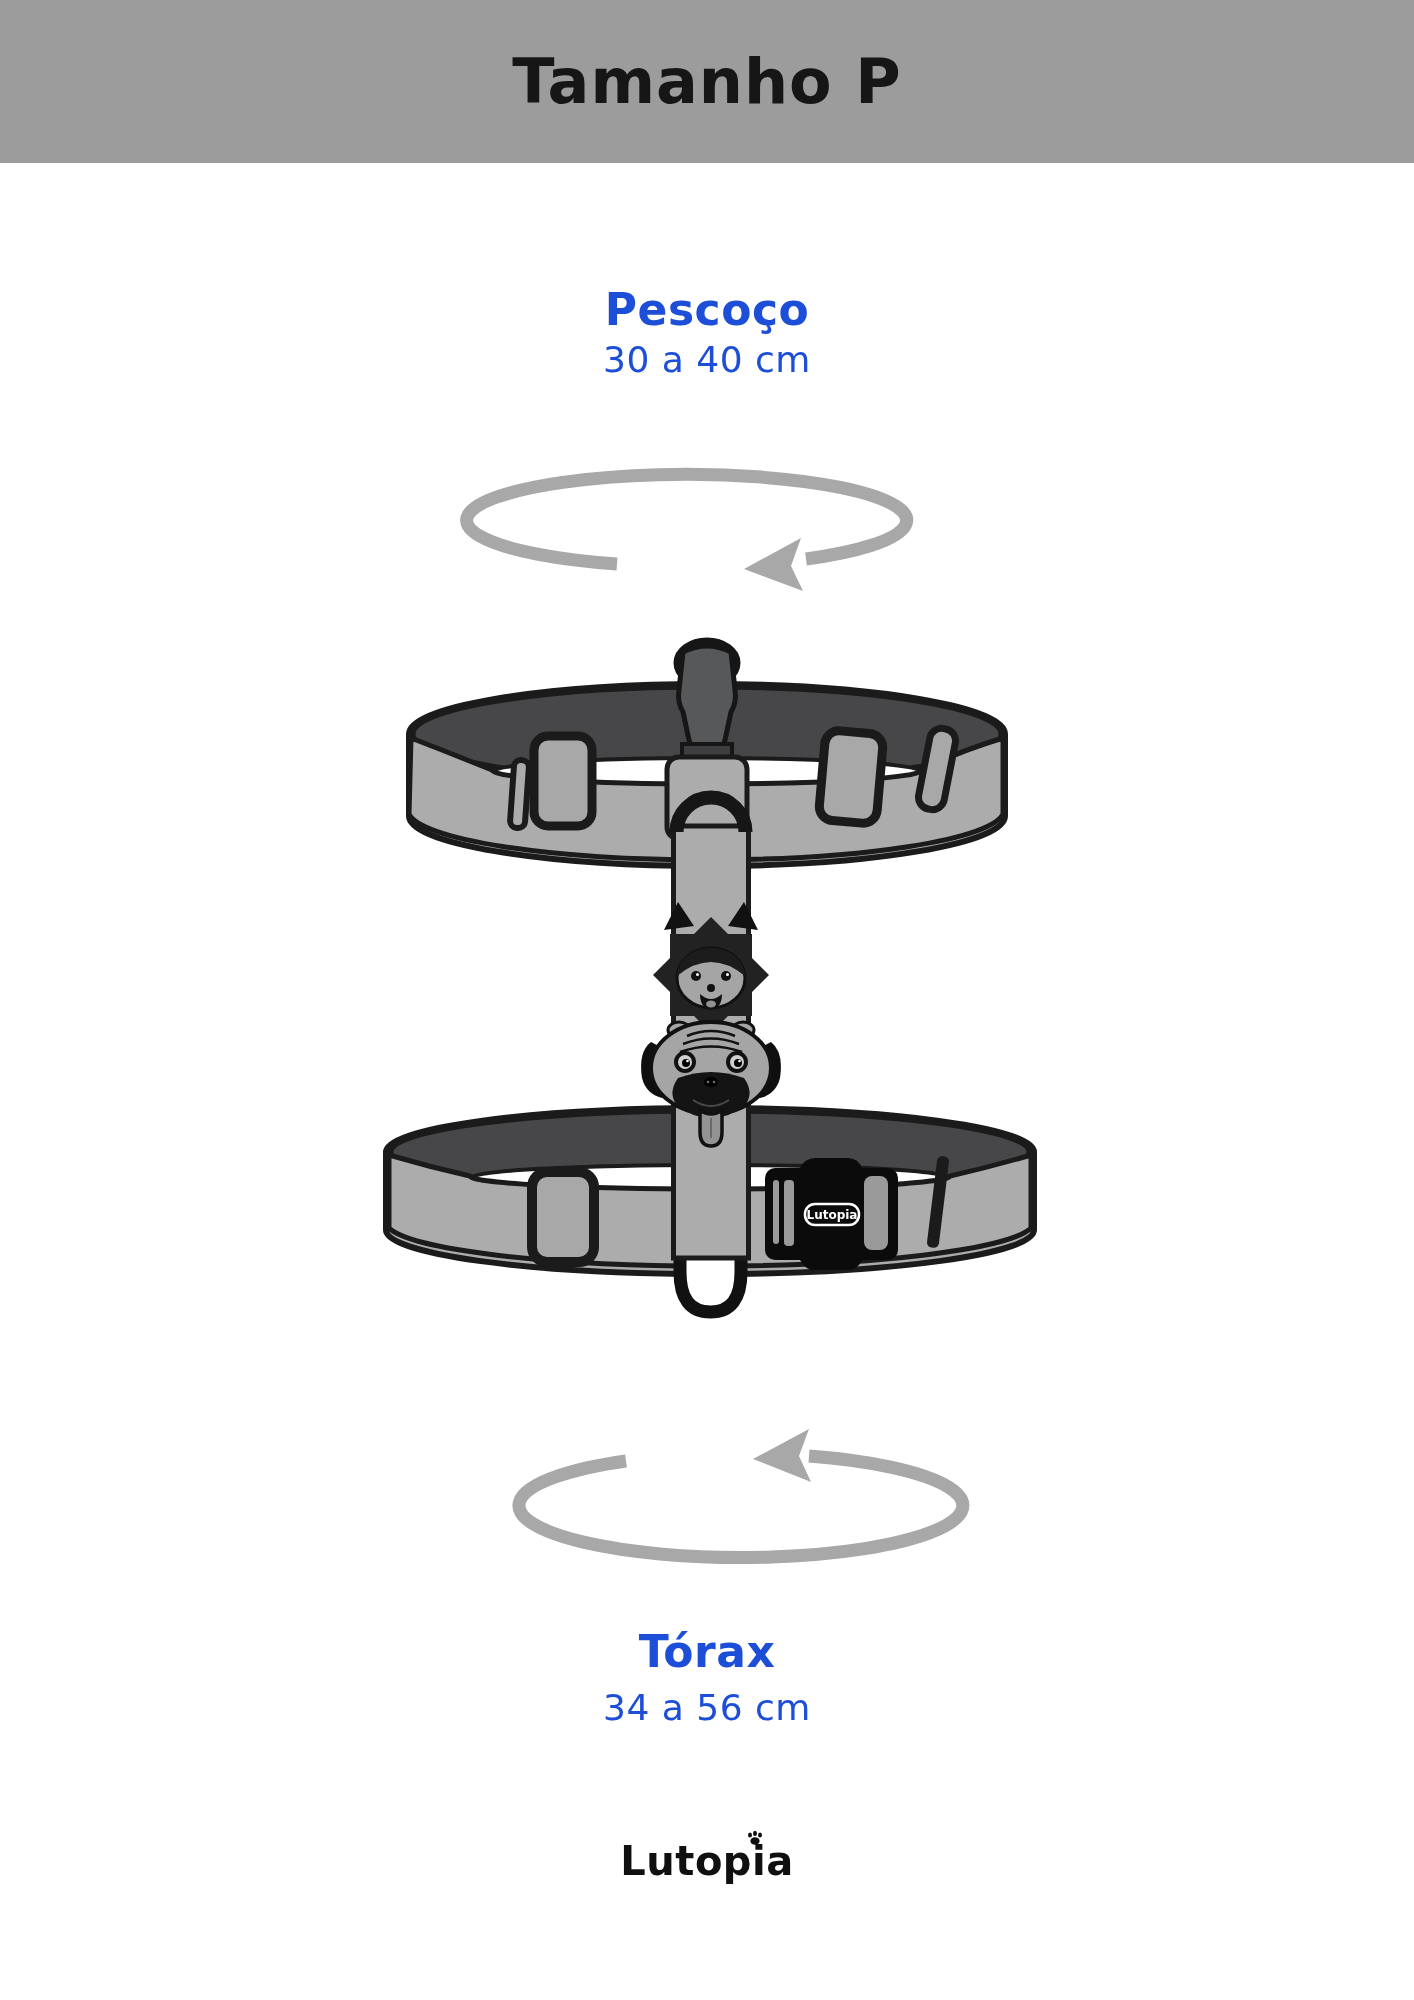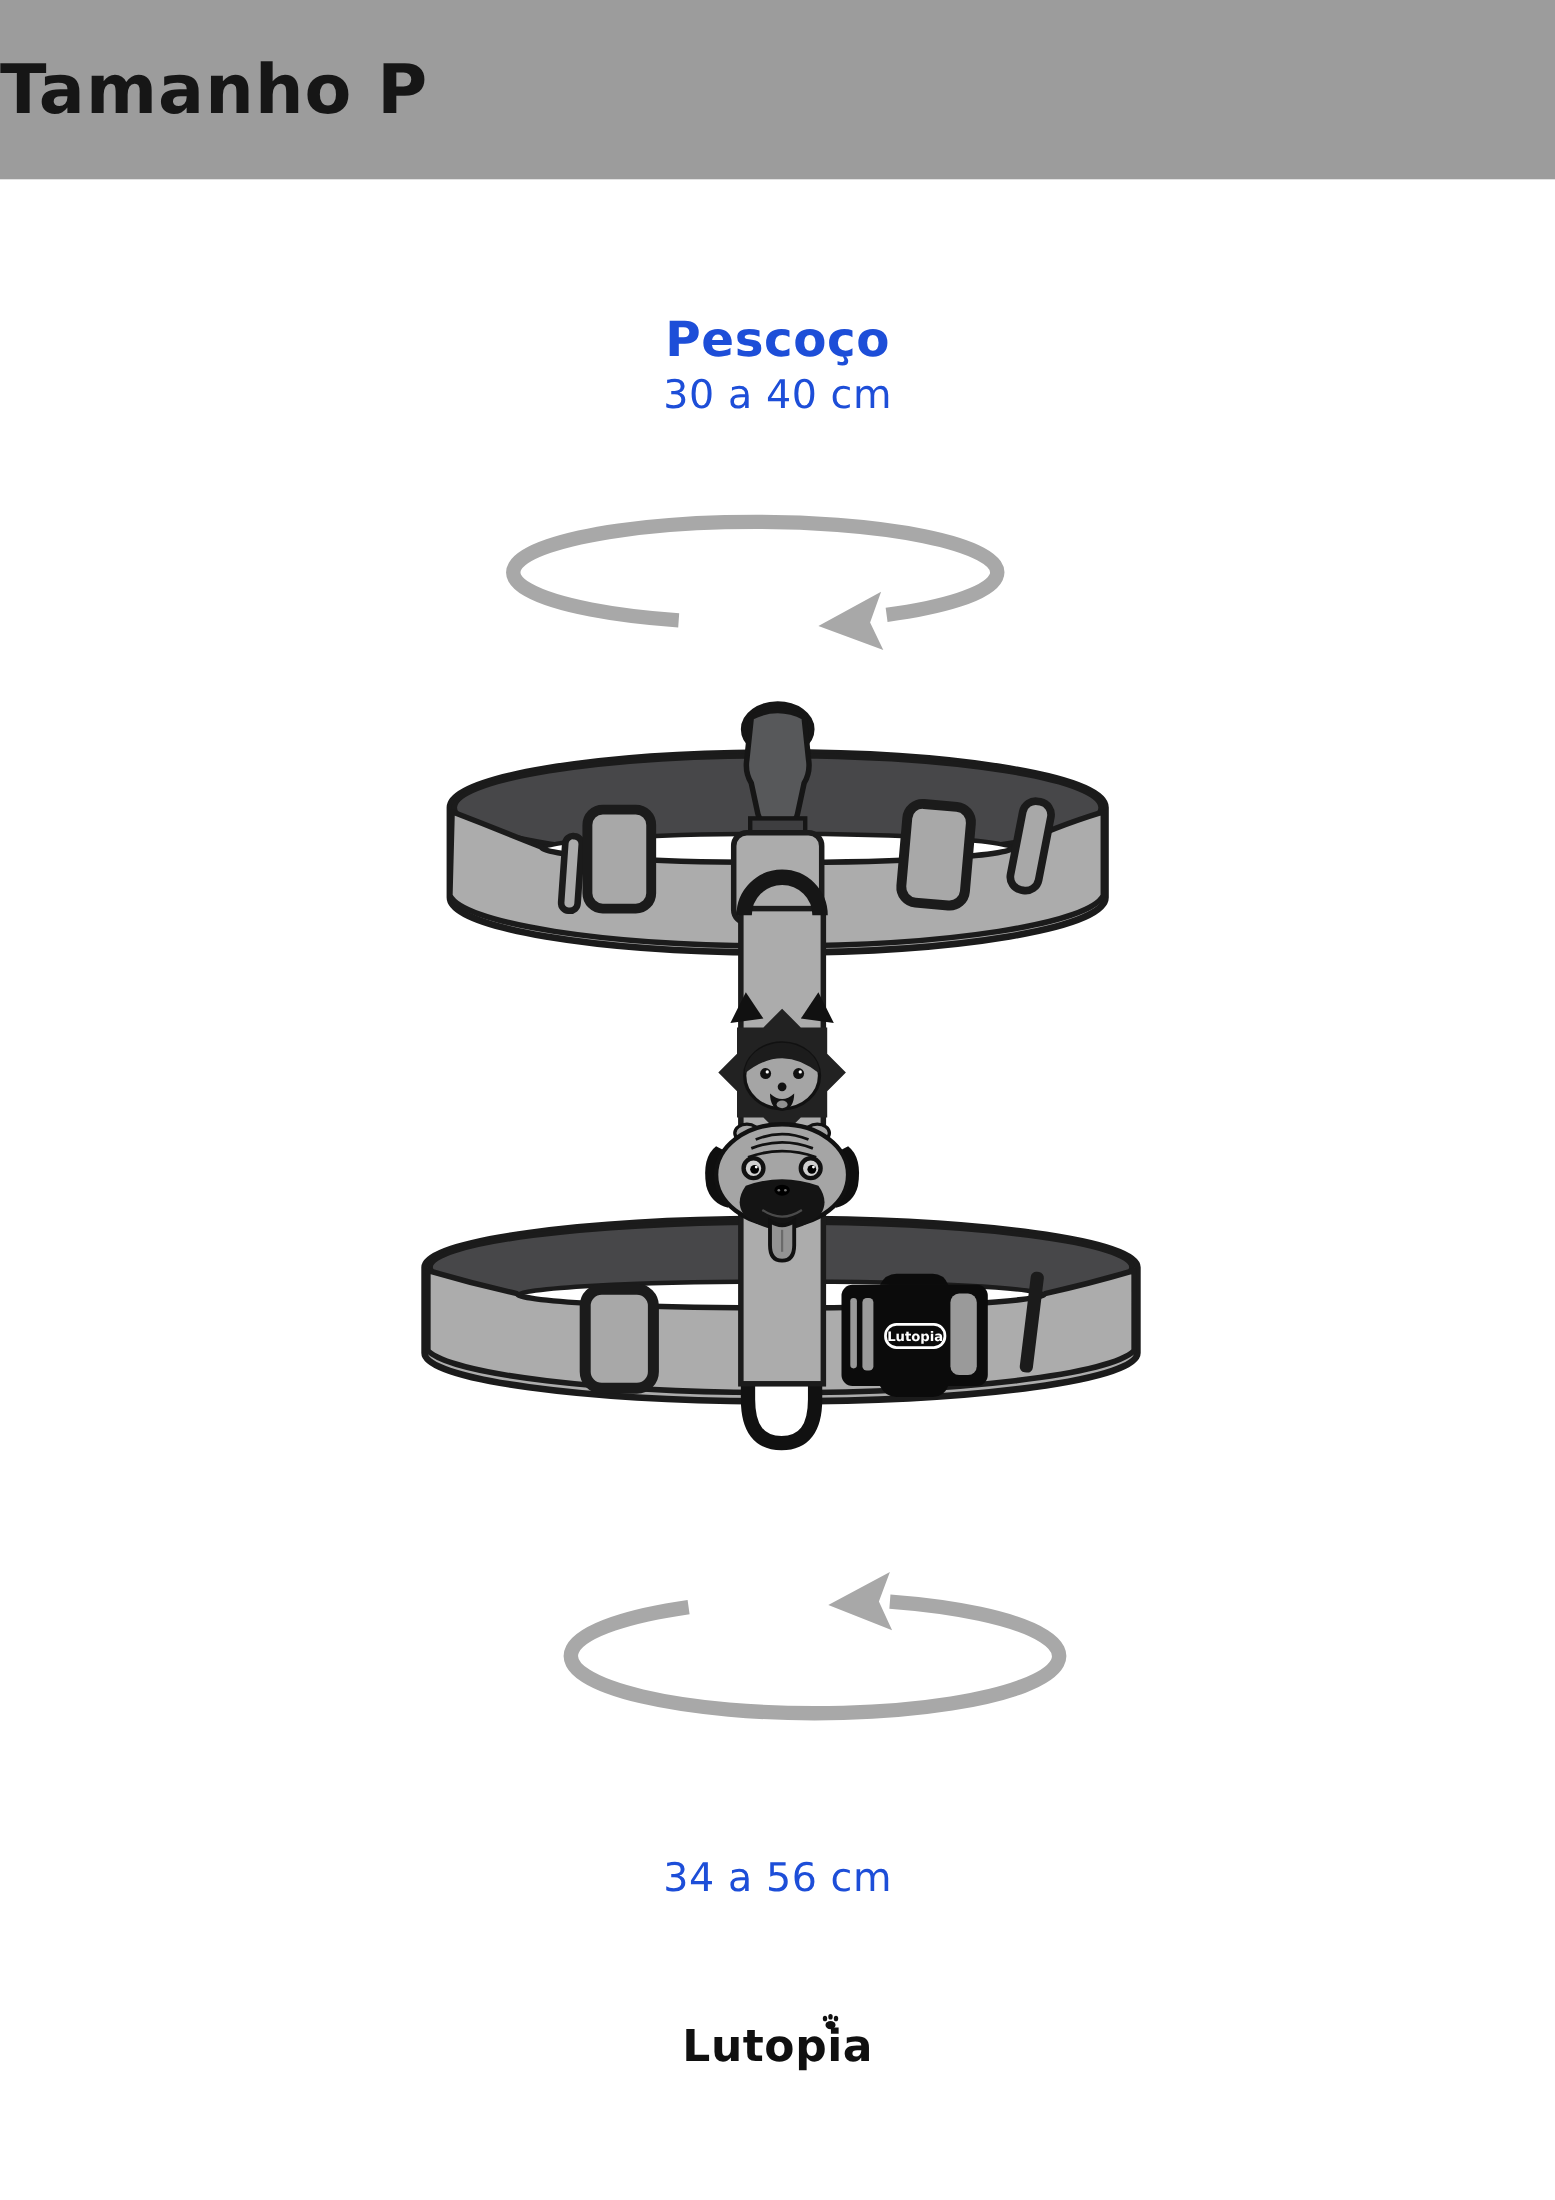--- a/index.html
+++ b/index.html
@@ -6,21 +6,21 @@
   .page{
     position:relative;
     width:1414px;height:2000px;
     background:#ffffff;
     font-family:"DejaVu Sans","Liberation Sans",sans-serif;
     overflow:hidden;
   }
   .header{
     position:absolute;left:0;top:0;width:1414px;height:163px;
     background:#9C9C9C;
-    display:flex;align-items:center;justify-content:flex-start;
+    display:flex;align-items:center;justify-content:center;
   }
   .header h1{
     margin:0;font-size:62px;font-weight:bold;color:#161616;letter-spacing:1px;
   }
   .label-block{position:absolute;left:0;width:1414px;text-align:center;color:#1d4ed8;}
   .label-strong{font-size:44px;font-weight:bold;letter-spacing:0.5px;line-height:1;}
   .label-range{font-size:36px;font-weight:normal;letter-spacing:0.5px;line-height:1;}
   #neck-label{top:288px;}
   #neck-range{top:342px;}
   #chest-label{top:1630px;}
@@ -131,20 +131,21 @@
       <path d="M700,1110 L700,1132 Q700,1146 711,1146 Q722,1146 722,1132 L722,1110 Q711,1118 700,1110 Z" fill="#939393" stroke="#111111" stroke-width="3.5"></path>
       <path d="M711,1118 L711,1138" stroke="#6A6A6A" stroke-width="2"></path>
     </g>
 
     <g>
       <path d="M626,1461 A222,52 0 1 0 809,1456" fill="none" stroke="#A8A8A8" stroke-width="13"></path>
       <path d="M753,1459 L809,1429 L799,1456 L811,1482 Z" fill="#A8A8A8"></path>
     </g>
   </svg>
 
+  <div class="label-block label-strong" id="chest-label">Tórax</div>
   <div class="label-block label-range" id="chest-range">34 a 56 cm</div>
 
   <div class="brand">Lutopia</div>
   <svg class="paw" width="20" height="18" viewBox="0 0 20 18">
     <ellipse cx="5" cy="5" rx="2" ry="2.6" fill="#101010"></ellipse>
     <ellipse cx="10" cy="3.4" rx="2" ry="2.6" fill="#101010"></ellipse>
     <ellipse cx="15" cy="5" rx="2" ry="2.6" fill="#101010"></ellipse>
     <ellipse cx="10" cy="11" rx="4.6" ry="3.8" fill="#101010"></ellipse>
   </svg>
 

